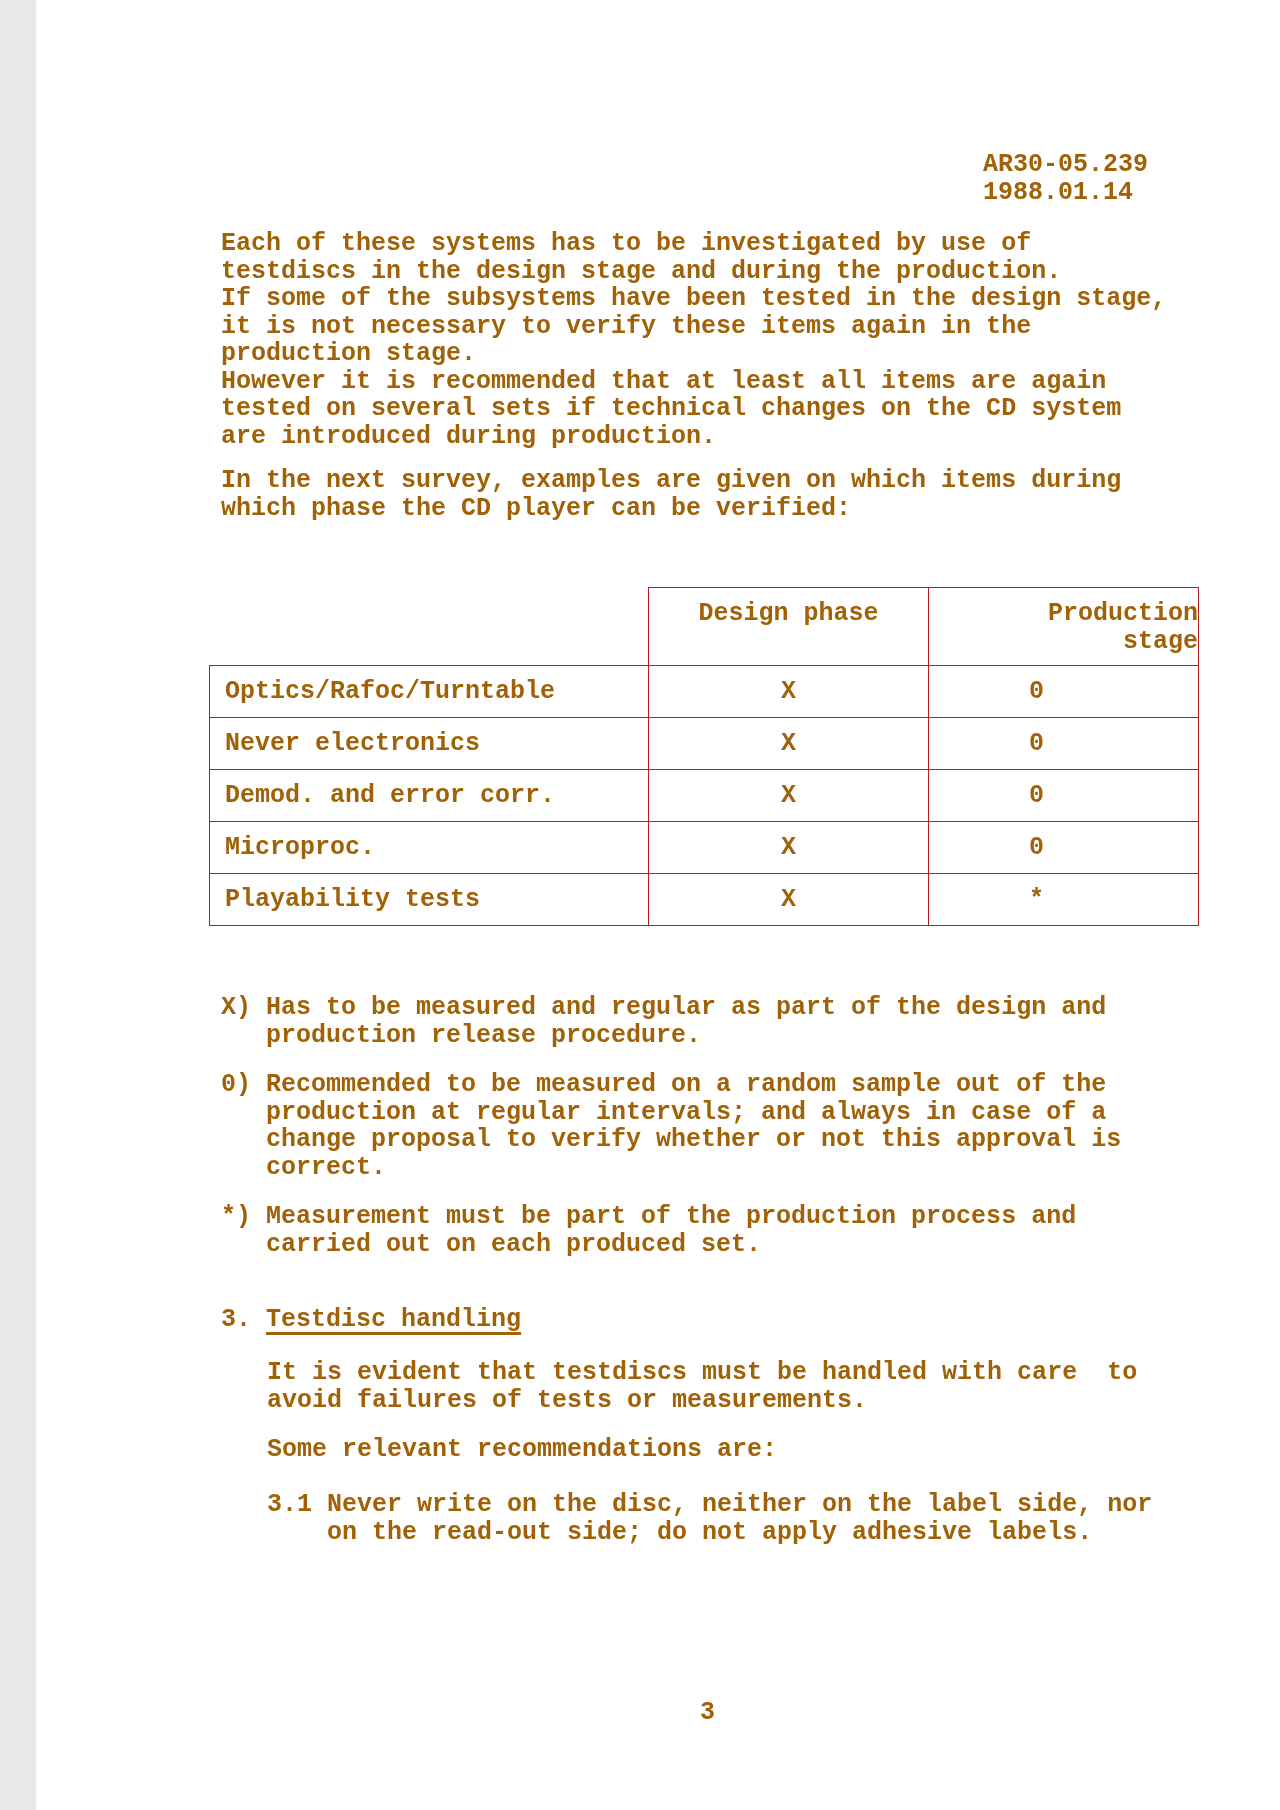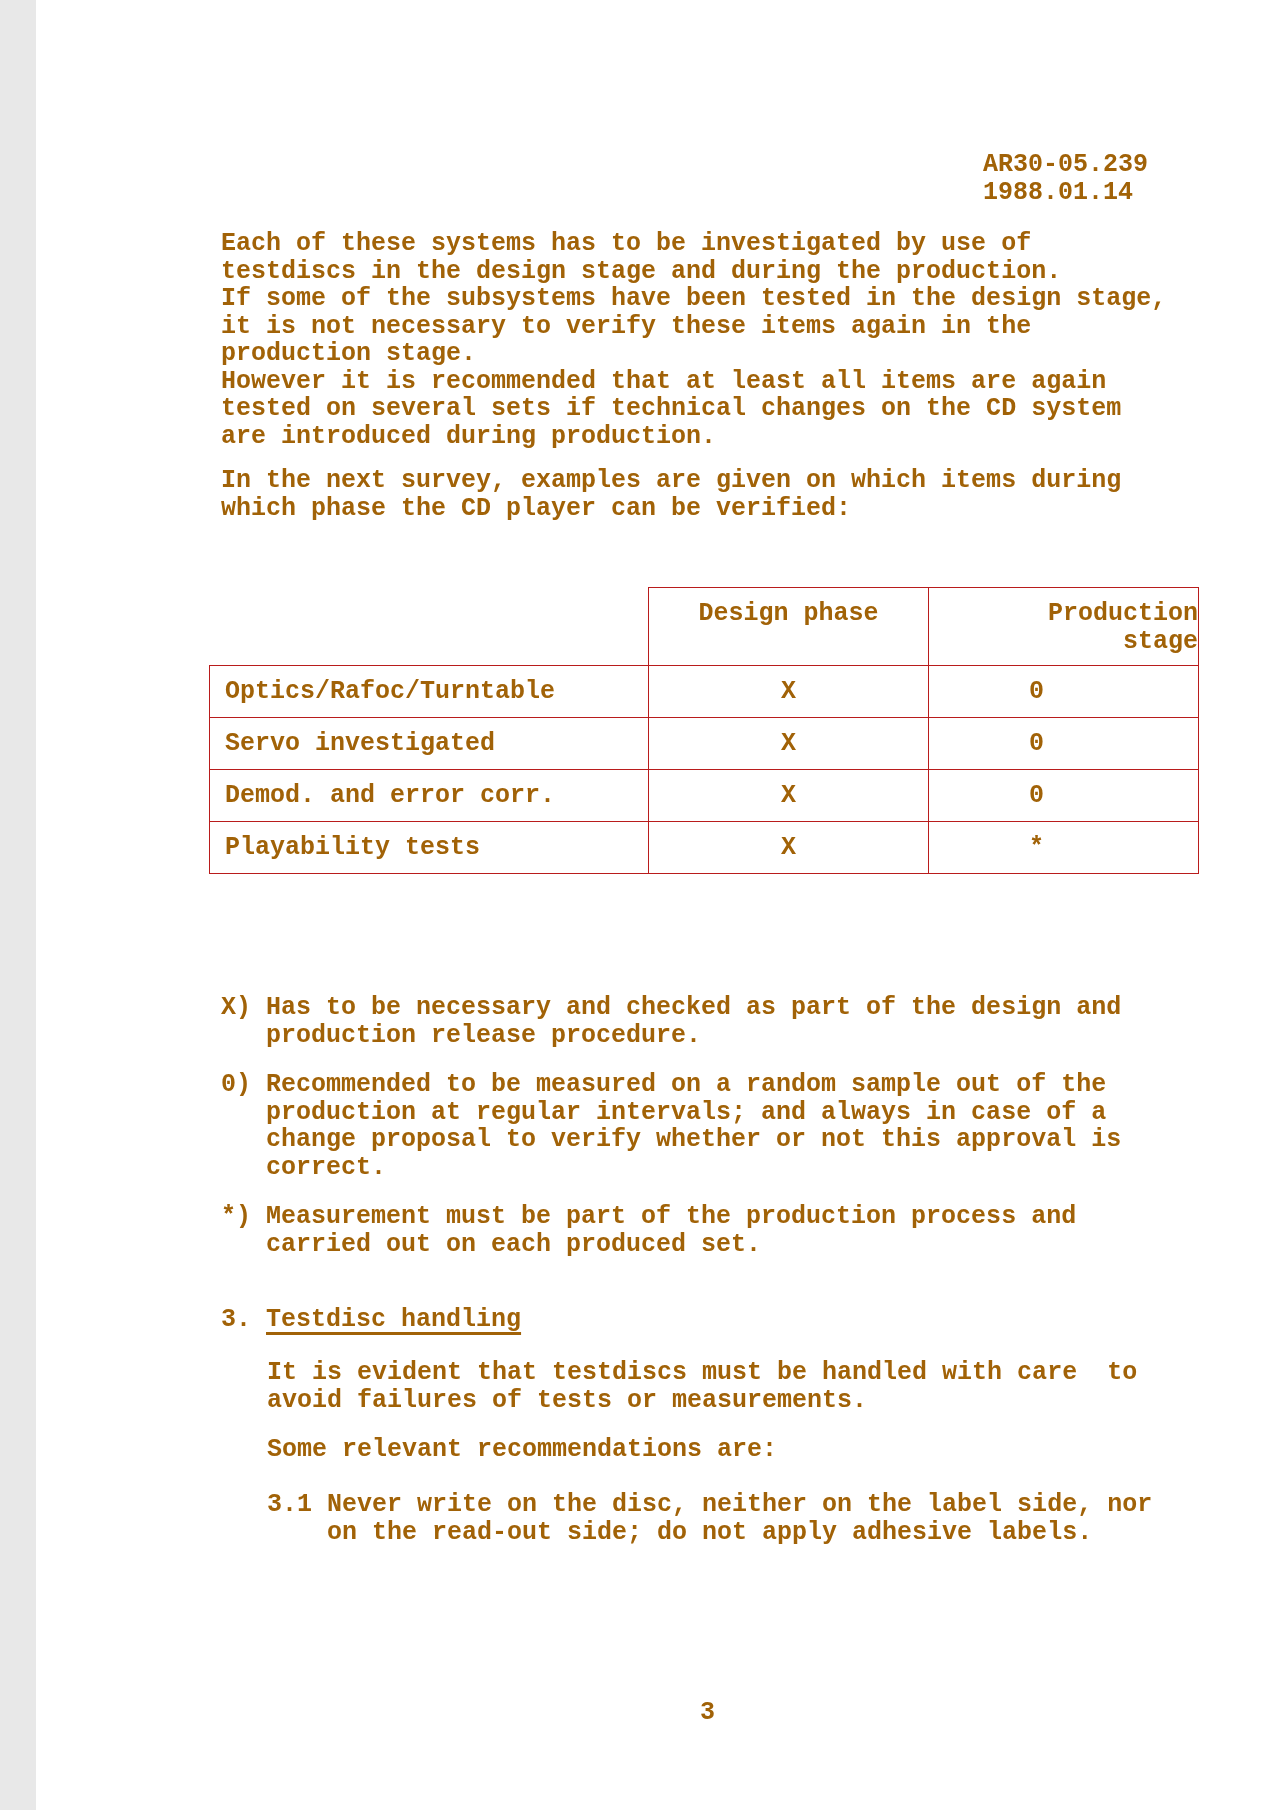--- a/index.html
+++ b/index.html
@@ -115,38 +115,43 @@
       <th class="h-design">Design phase</th>
       <th class="h-prod">Production
 stage</th>
     </tr>
     <tr class="brow">
       <td class="item">Optics/Rafoc/Turntable</td>
       <td class="mark-design">X</td>
       <td class="mark-prod">0</td>
     </tr>
     <tr class="brow">
-      <td class="item">Servo investigated</td>
+      <td class="item">Never electronics</td>
       <td class="mark-design">X</td>
       <td class="mark-prod">0</td>
     </tr>
     <tr class="brow">
       <td class="item">Demod. and error corr.</td>
+      <td class="mark-design">X</td>
+      <td class="mark-prod">0</td>
+    </tr>
+    <tr class="brow">
+      <td class="item">Microproc.</td>
       <td class="mark-design">X</td>
       <td class="mark-prod">0</td>
     </tr>
     <tr class="brow">
       <td class="item">Playability tests</td>
       <td class="mark-design">X</td>
       <td class="mark-prod">*</td>
     </tr>
   </tbody>
     </table>
 
-  <div class="block footnote-x">X) Has to be necessary and checked as part of the design and
+  <div class="block footnote-x">X) Has to be measured and regular as part of the design and
    production release procedure.</div>
 
   <div class="block footnote-o">0) Recommended to be measured on a random sample out of the
    production at regular intervals; and always in case of a
    change proposal to verify whether or not this approval is
    correct.</div>
 
   <div class="block footnote-star">*) Measurement must be part of the production process and
    carried out on each produced set.</div>
 

